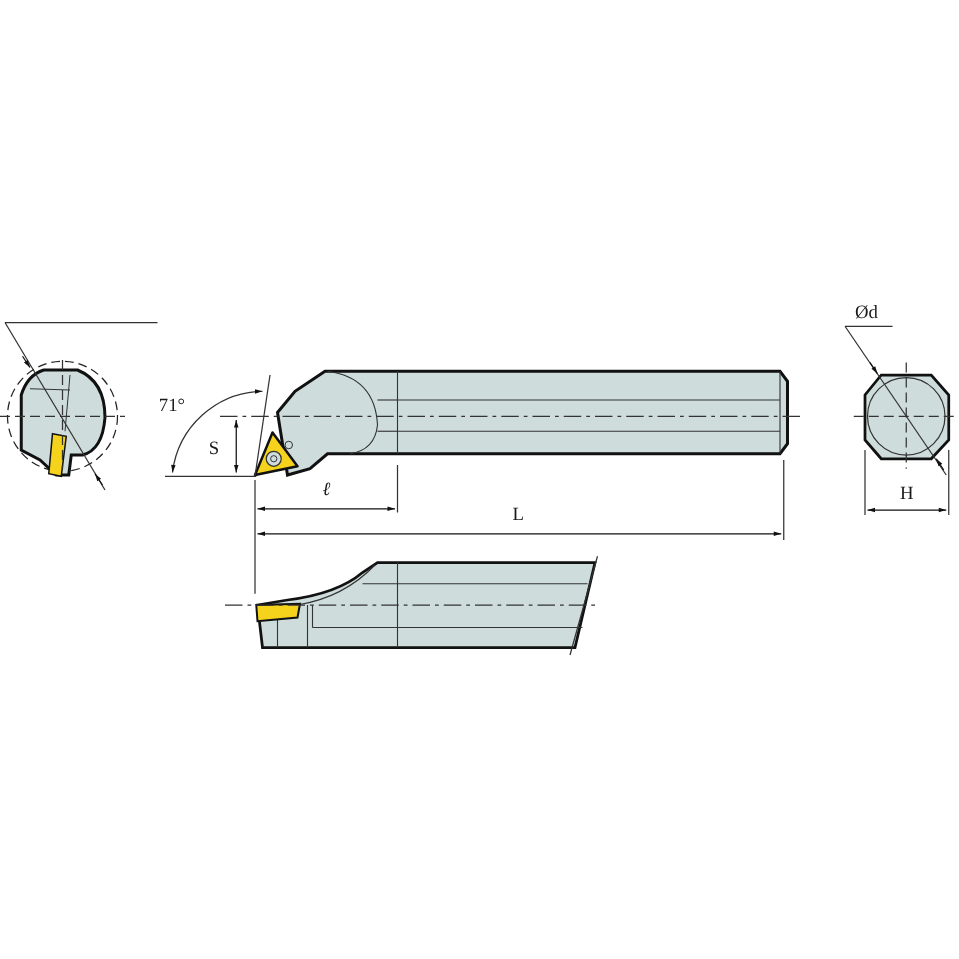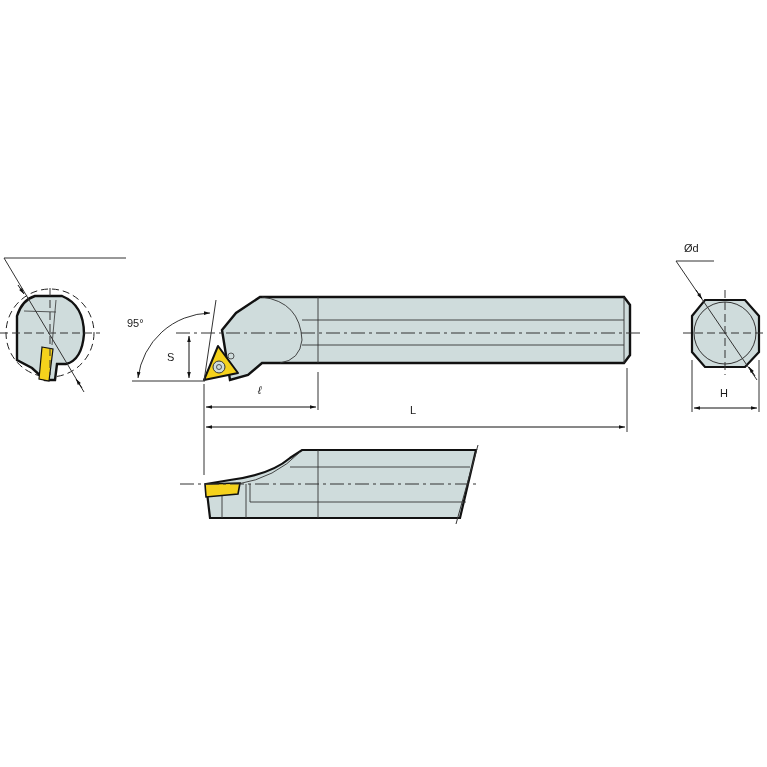--- a/index.html
+++ b/index.html
@@ -1,18 +1,18 @@
 <!DOCTYPE html>
 <html><head>
 <meta charset="utf-8">
 <style>
   html, body { margin:0; padding:0; background:#ffffff; }
   body { width:767px; height:767px; position:relative; overflow:hidden; font-family:"Liberation Sans", sans-serif; }
   svg { position:absolute; left:0; top:0; }
-  .lbl { position:absolute; font-family:Liberation Sans, sans-serif; font-size:11px; color:#1a1a1a; line-height:1; }
+  .lbl { position:absolute; font-family:Liberation Serif, serif; font-size:15px; color:#1a1a1a; line-height:1; }
 </style>
 </head>
 <body>
 
 <svg width="767" height="767" viewBox="0 0 767 767">
   <defs>
     <marker id="arr" viewBox="0 0 10 10" refX="10" refY="5" markerWidth="8" markerHeight="6" orient="auto-start-reverse">
       <path d="M0,2 L10,5 L0,8 z" fill="#111"></path>
     </marker>
   </defs>
@@ -81,18 +81,18 @@
     <line x1="250" y1="502" x2="466" y2="502" stroke="#333" stroke-width="0.9"></line>
     <line x1="250" y1="484" x2="250" y2="502" stroke="#333" stroke-width="0.9"></line>
     <line x1="222" y1="494" x2="222" y2="518" stroke="#333" stroke-width="0.9"></line>
     <line x1="246" y1="484" x2="246" y2="518" stroke="#333" stroke-width="0.9"></line>
     <polygon points="205,484 240,483 238,494 206,497" fill="#f5d21c" stroke="#111" stroke-width="1.6"></polygon>
     <line x1="180" y1="484" x2="480" y2="484" stroke="#333" stroke-width="1" stroke-dasharray="14,4,3,4"></line>
     <line x1="478" y1="445" x2="456" y2="524" stroke="#333" stroke-width="1"></line>
   </g>
 </svg>
 
-<div class="lbl" style="left:127px; top:318px;">95°</div>
+<div class="lbl" style="left:127px; top:318px;">71°</div>
 <div class="lbl" style="left:167px; top:352px;">S</div>
 <div class="lbl" style="left:258px; top:385px; font-style:italic;">ℓ</div>
 <div class="lbl" style="left:410px; top:405px;">L</div>
 <div class="lbl" style="left:684px; top:243px;">Ød</div>
 <div class="lbl" style="left:720px; top:388px;">H</div>
 
 </body></html>

